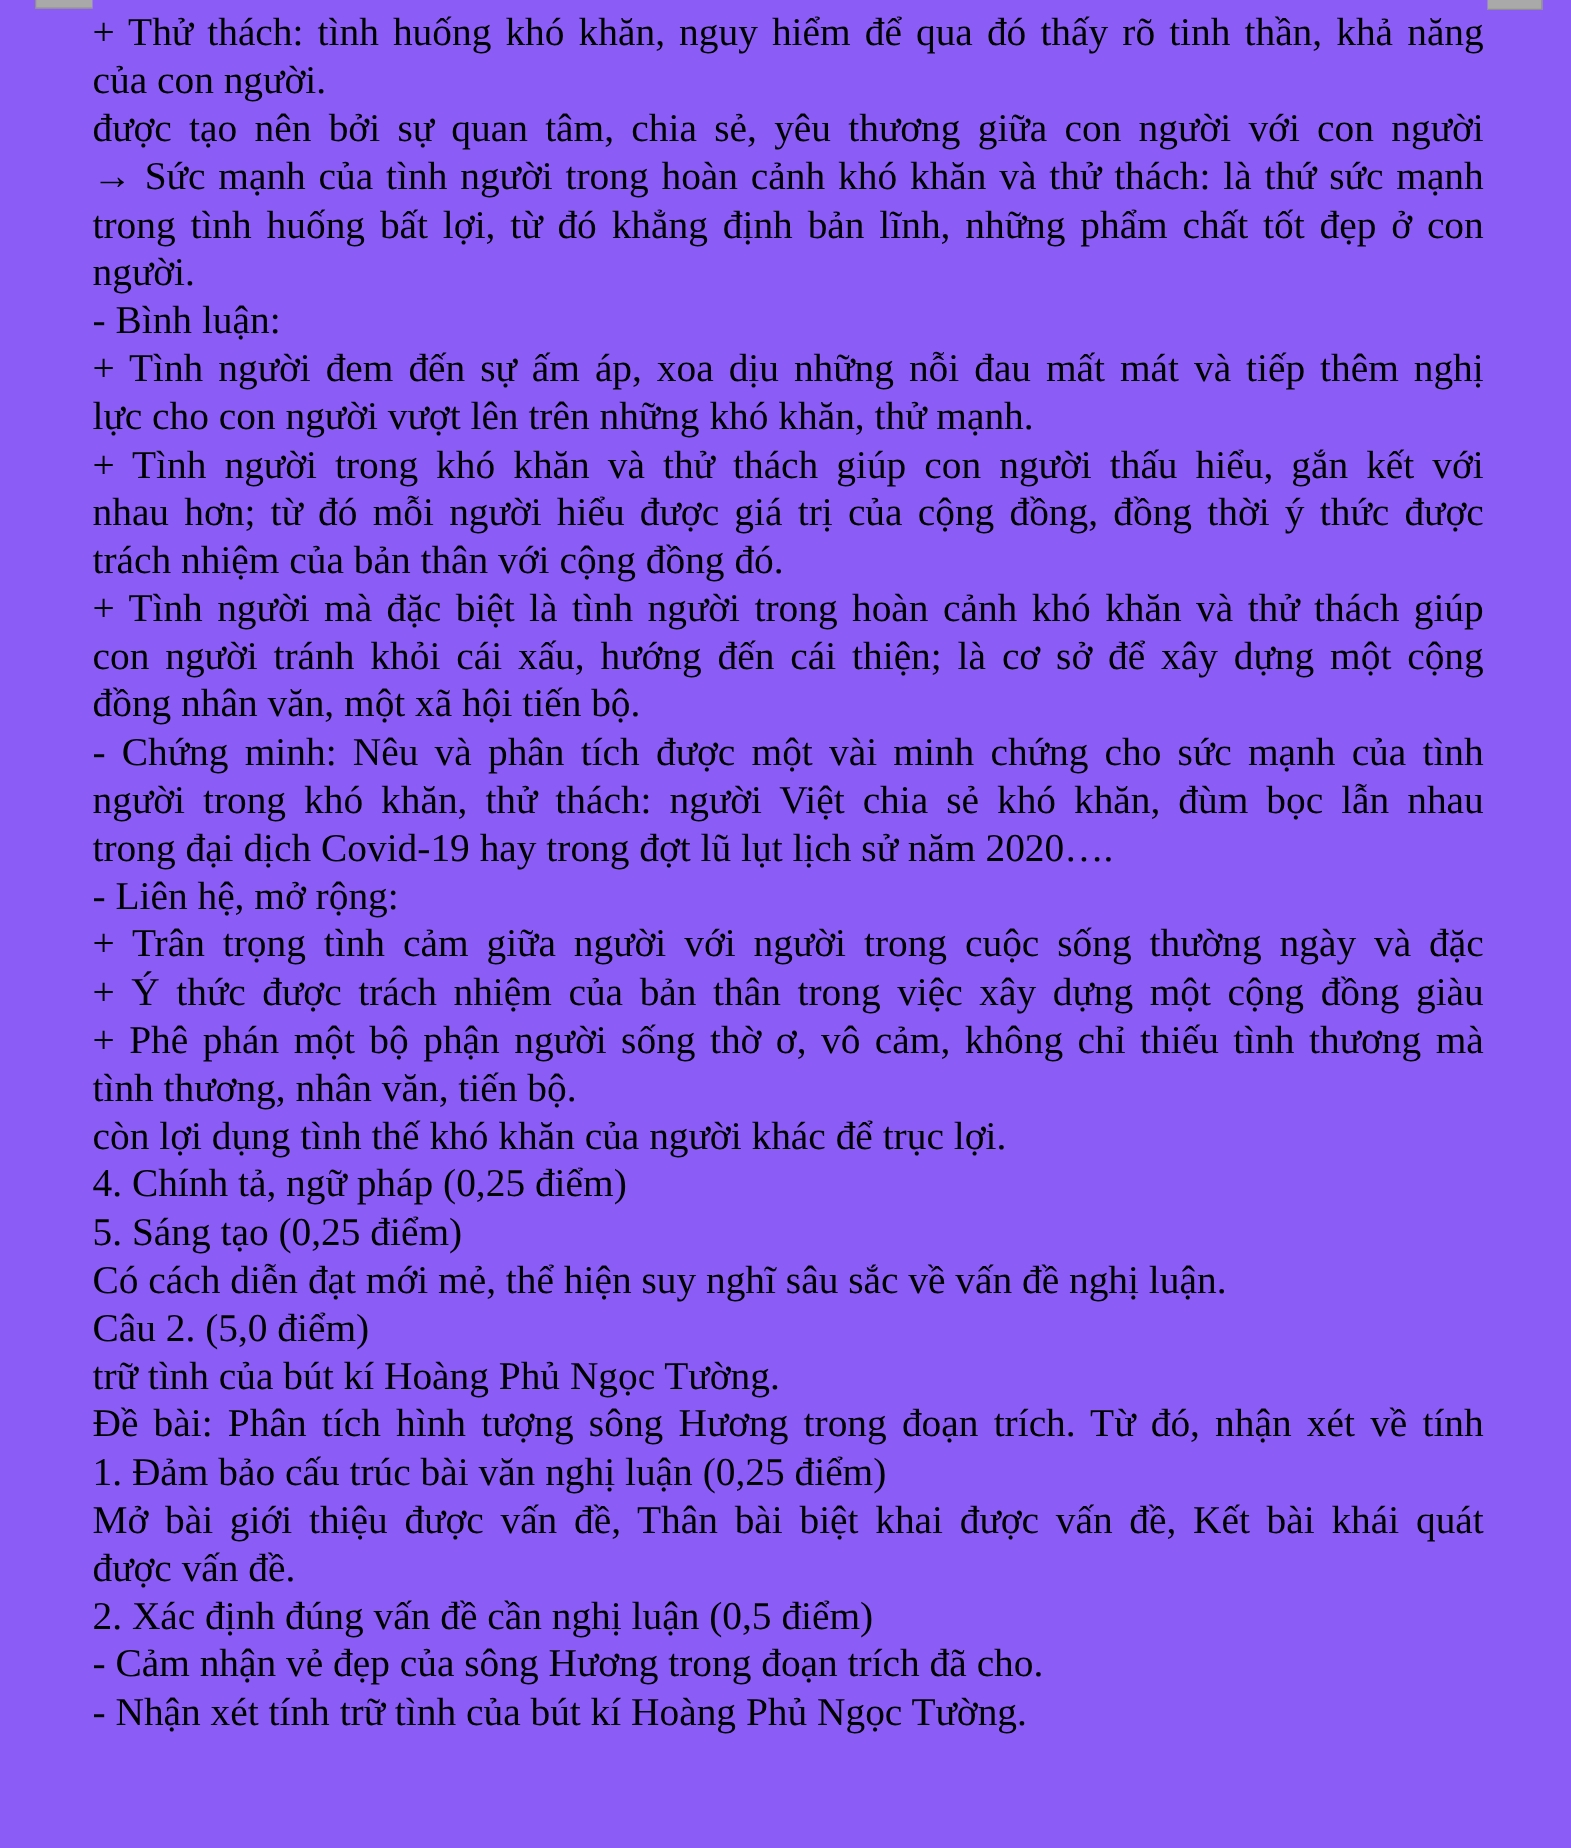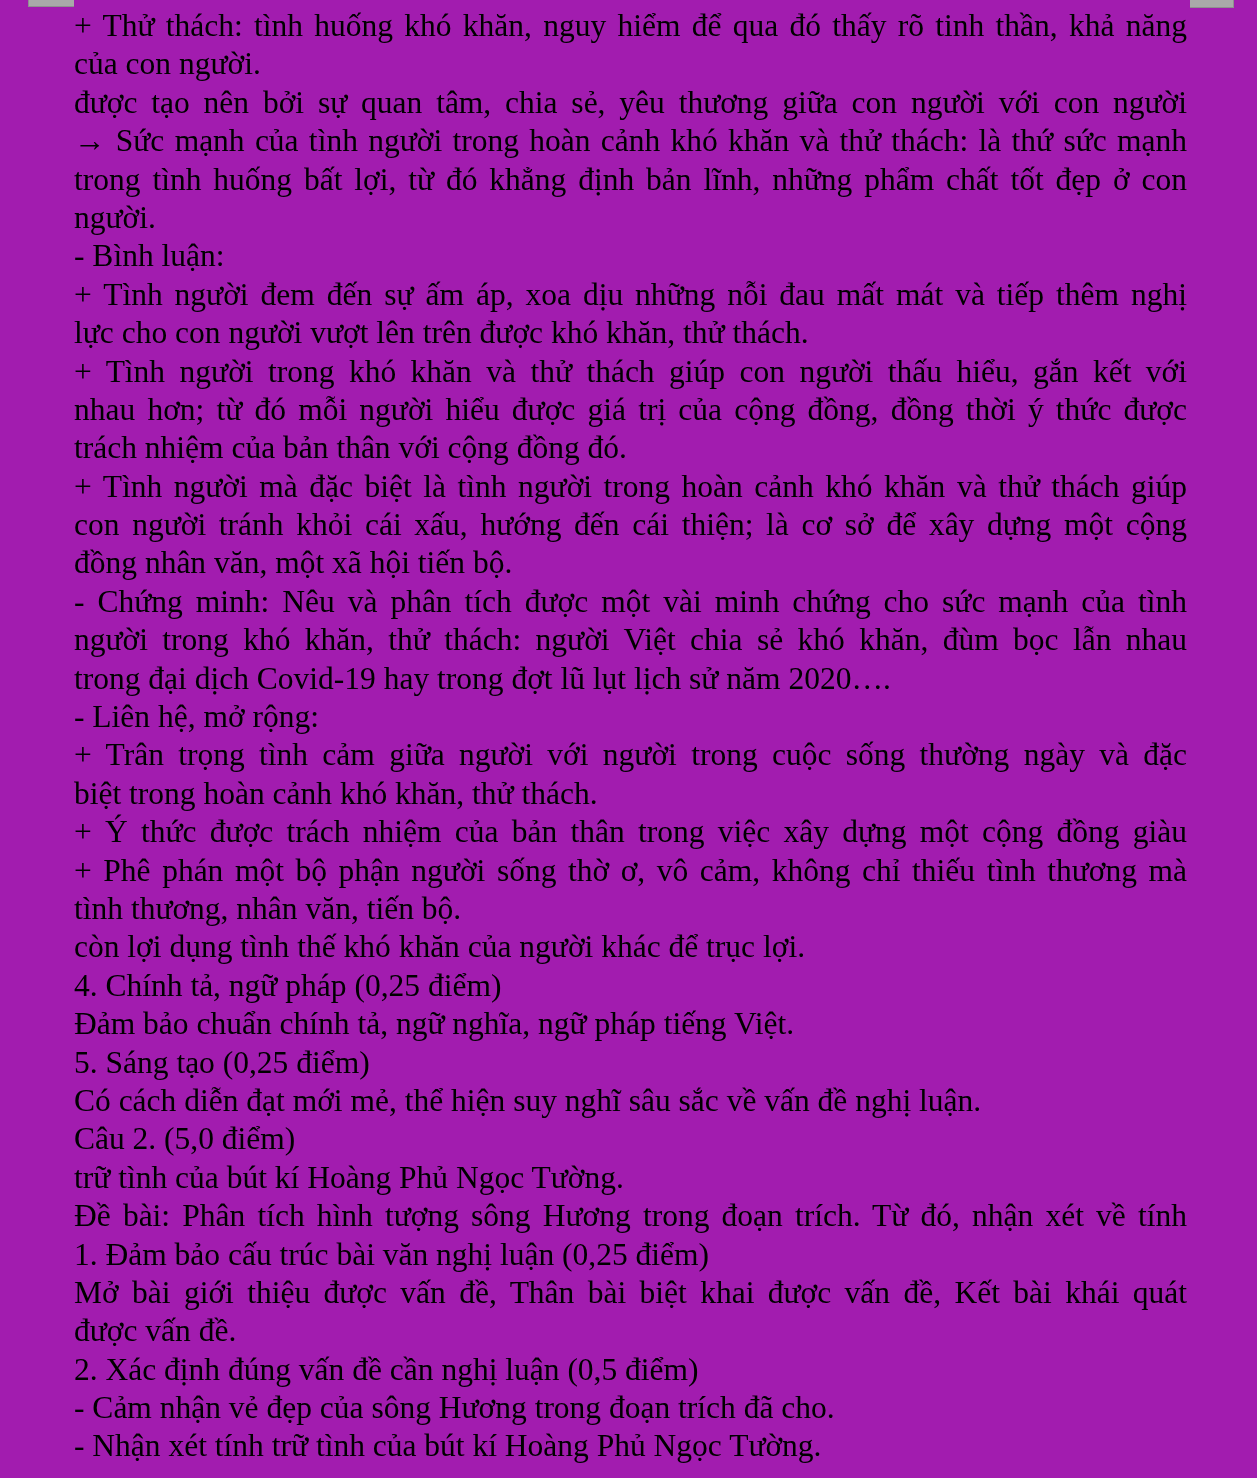--- a/index.html
+++ b/index.html
@@ -9,21 +9,21 @@
   }
   body {
     width: 1257px;
     height: 1478px;
     position: relative;
     overflow: hidden;
   }
   .page {
     position: absolute;
     inset: 0;
-    background: #a21caf;
+    background: #8b5cf6;
   }
   
   .corner-marker {
     position: absolute;
     top: 0;
     height: 6px;
     background: #a9a9a9;
     border-bottom: 1px solid #8f8f8f;
   }
   .corner-marker.left {
@@ -66,39 +66,37 @@
   <div class="corner-marker right"></div>
   <div class="doc" id="doc">
       <div class="line j"><span class="seg">+ Thử thách: tình huống khó khăn, nguy hiểm để qua đó thấy rõ tinh thần, khả năng</span></div>
       <div class="line"><span class="seg">của con người.</span></div>
       <div class="line j"><span class="seg">được tạo nên bởi sự quan tâm, chia sẻ, yêu thương giữa con người với con người</span></div>
       <div class="line j"><span class="seg">→ Sức mạnh của tình người trong hoàn cảnh khó khăn và thử thách: là thứ sức mạnh</span></div>
       <div class="line j"><span class="seg">trong tình huống bất lợi, từ đó khẳng định bản lĩnh, những phẩm chất tốt đẹp ở con</span></div>
       <div class="line"><span class="seg">người.</span></div>
       <div class="line"><span class="seg">- Bình luận:</span></div>
       <div class="line j"><span class="seg">+ Tình người đem đến sự ấm áp, xoa dịu những nỗi đau mất mát và tiếp thêm nghị</span></div>
-      <div class="line"><span class="seg">lực cho con người vượt lên trên được khó khăn, thử thách.</span></div>
+      <div class="line"><span class="seg">lực cho con người vượt lên trên những khó khăn, thử mạnh.</span></div>
       <div class="line j"><span class="seg">+ Tình người trong khó khăn và thử thách giúp con người thấu hiểu, gắn kết với</span></div>
       <div class="line j"><span class="seg">nhau hơn; từ đó mỗi người hiểu được giá trị của cộng đồng, đồng thời ý thức được</span></div>
       <div class="line"><span class="seg">trách nhiệm của bản thân với cộng đồng đó.</span></div>
       <div class="line j"><span class="seg">+ Tình người mà đặc biệt là tình người trong hoàn cảnh khó khăn và thử thách giúp</span></div>
       <div class="line j"><span class="seg">con người tránh khỏi cái xấu, hướng đến cái thiện; là cơ sở để xây dựng một cộng</span></div>
       <div class="line"><span class="seg">đồng nhân văn, một xã hội tiến bộ.</span></div>
       <div class="line j"><span class="seg">- Chứng minh: Nêu và phân tích được một vài minh chứng cho sức mạnh của tình</span></div>
       <div class="line j"><span class="seg">người trong khó khăn, thử thách: người Việt chia sẻ khó khăn, đùm bọc lẫn nhau</span></div>
       <div class="line"><span class="seg">trong đại dịch Covid-19 hay trong đợt lũ lụt lịch sử năm 2020….</span></div>
       <div class="line"><span class="seg">- Liên hệ, mở rộng:</span></div>
       <div class="line j"><span class="seg">+ Trân trọng tình cảm giữa người với người trong cuộc sống thường ngày và đặc</span></div>
-      <div class="line"><span class="seg">biệt trong hoàn cảnh khó khăn, thử thách.</span></div>
       <div class="line j"><span class="seg">+ Ý thức được trách nhiệm của bản thân trong việc xây dựng một cộng đồng giàu</span></div>
       <div class="line j"><span class="seg">+ Phê phán một bộ phận người sống thờ ơ, vô cảm, không chỉ thiếu tình thương mà</span></div>
       <div class="line"><span class="seg">tình thương, nhân văn, tiến bộ.</span></div>
       <div class="line"><span class="seg">còn lợi dụng tình thế khó khăn của người khác để trục lợi.</span></div>
       <div class="line"><span class="seg">4. </span><span class="seg i">Chính tả, ngữ pháp</span><span class="seg"> (0,25 điểm)</span></div>
-      <div class="line"><span class="seg">Đảm bảo chuẩn chính tả, ngữ nghĩa, ngữ pháp tiếng Việt.</span></div>
       <div class="line"><span class="seg">5. </span><span class="seg i">Sáng tạo</span><span class="seg"> (0,25 điểm)</span></div>
       <div class="line"><span class="seg">Có cách diễn đạt mới mẻ, thể hiện suy nghĩ sâu sắc về vấn đề nghị luận.</span></div>
       <div class="line"><span class="seg">Câu 2. (5,0 điểm)</span></div>
       <div class="line"><span class="seg">trữ tình của bút kí Hoàng Phủ Ngọc Tường.</span></div>
       <div class="line j"><span class="seg">Đề bài: Phân tích hình tượng sông Hương trong đoạn trích. Từ đó, nhận xét về tính</span></div>
       <div class="line"><span class="seg">1. </span><span class="seg i">Đảm bảo cấu trúc bài văn nghị luận</span><span class="seg"> (0,25 điểm)</span></div>
       <div class="line j"><span class="seg i">Mở bài</span><span class="seg"> giới thiệu được vấn đề, </span><span class="seg i">Thân bài</span><span class="seg"> biệt khai được vấn đề, </span><span class="seg i">Kết bài</span><span class="seg"> khái quát</span></div>
       <div class="line"><span class="seg">được vấn đề.</span></div>
       <div class="line"><span class="seg">2. </span><span class="seg i">Xác định đúng vấn đề cần nghị luận</span><span class="seg"> (0,5 điểm)</span></div>
       <div class="line"><span class="seg">- Cảm nhận vẻ đẹp của sông Hương trong đoạn trích đã cho.</span></div>

